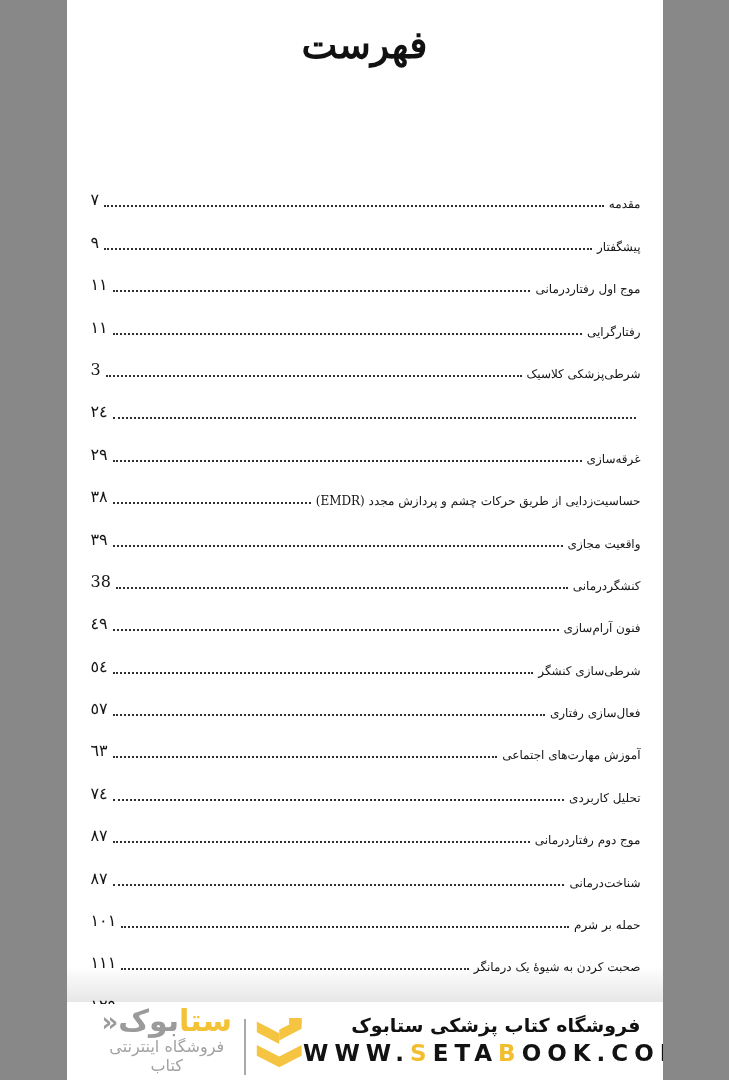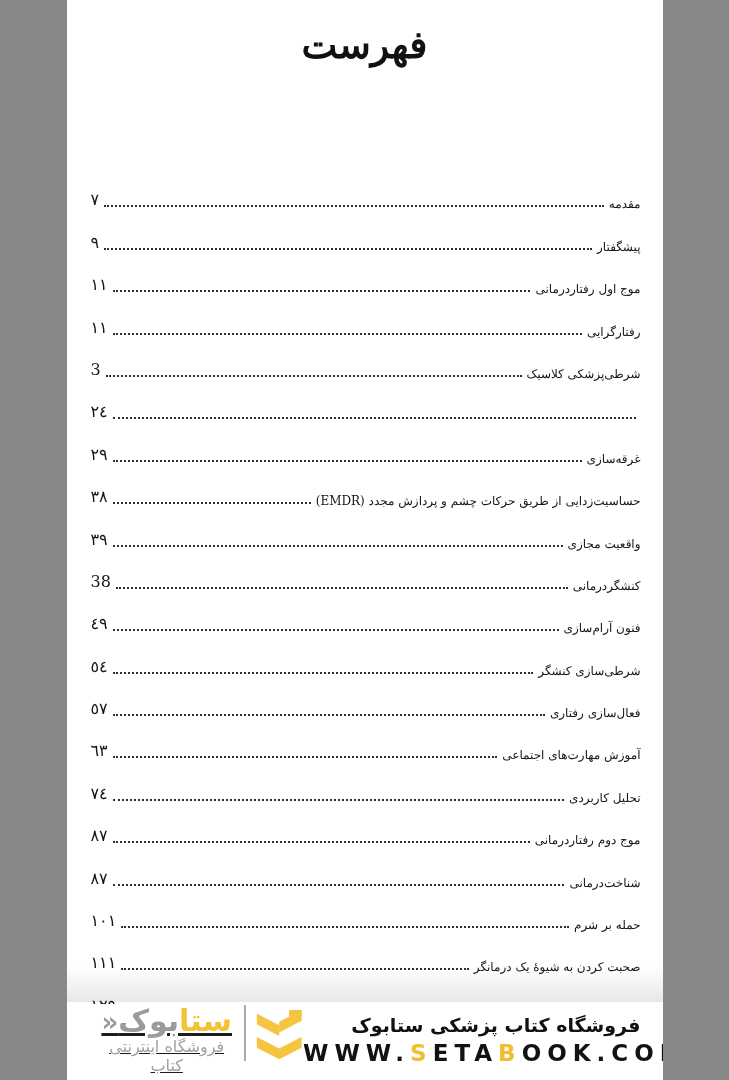--- a/index.html
+++ b/index.html
@@ -43,21 +43,21 @@
     font-size:16px; color:#161616; padding-bottom:3px;
     white-space:nowrap;
   }
   .footer {
     position:absolute; left:0; right:0; bottom:0;
     height:76px; background:#ffffff;
     display:flex; justify-content:space-between; align-items:center;
     padding:0 24px 4px 32px;
     font-family:"DejaVu Sans","Liberation Sans",sans-serif;
   }
-  .brand { display:flex; align-items:flex-start; gap:9px;text-decoration:underline; }
+  .brand { display:flex; align-items:flex-end; gap:9px; }
   .wordmark-block { text-align:center; }
   .wordmark {
     direction:rtl; font-weight:bold; font-size:30px; line-height:1.05;
     letter-spacing:0.5px;
   }
   .wm-yellow { color:#F4C235; }
   .wm-gray   { color:#9b9b9b; }
   .wm-chevron { color:#9b9b9b; font-size:26px; }
   .tagline {
     direction:rtl; font-size:16px; color:#a2a2a2; margin-top:1px;

